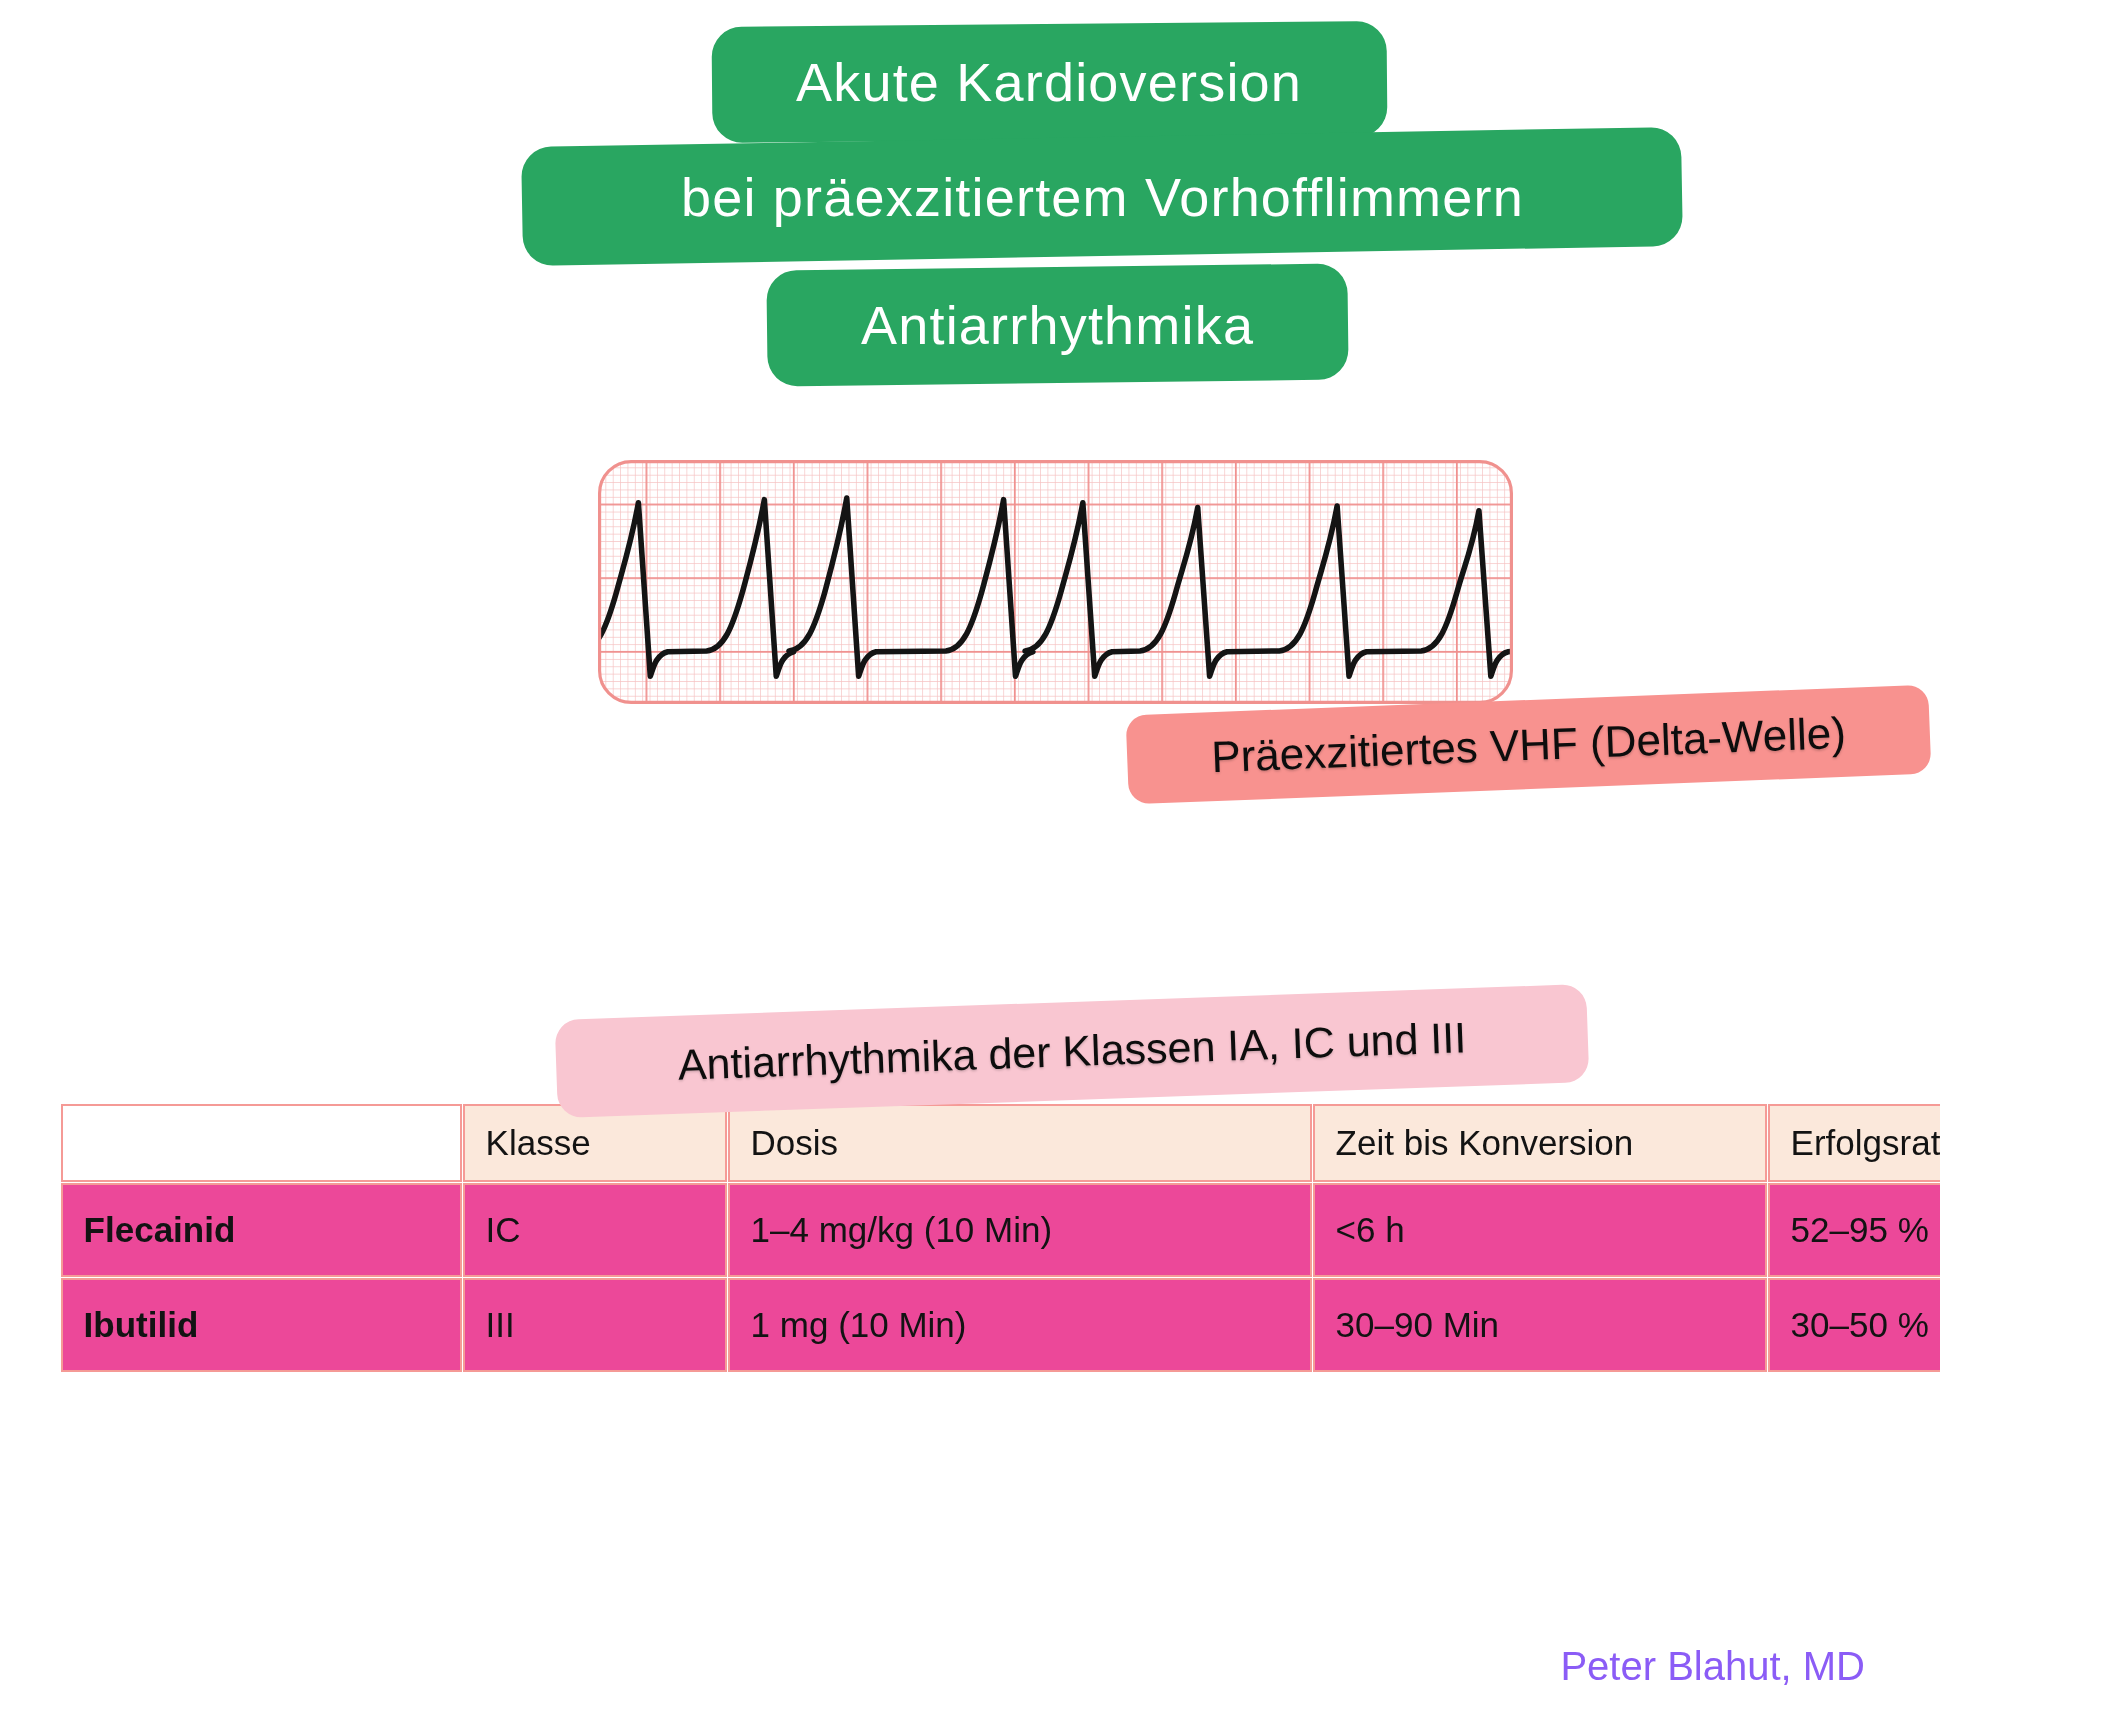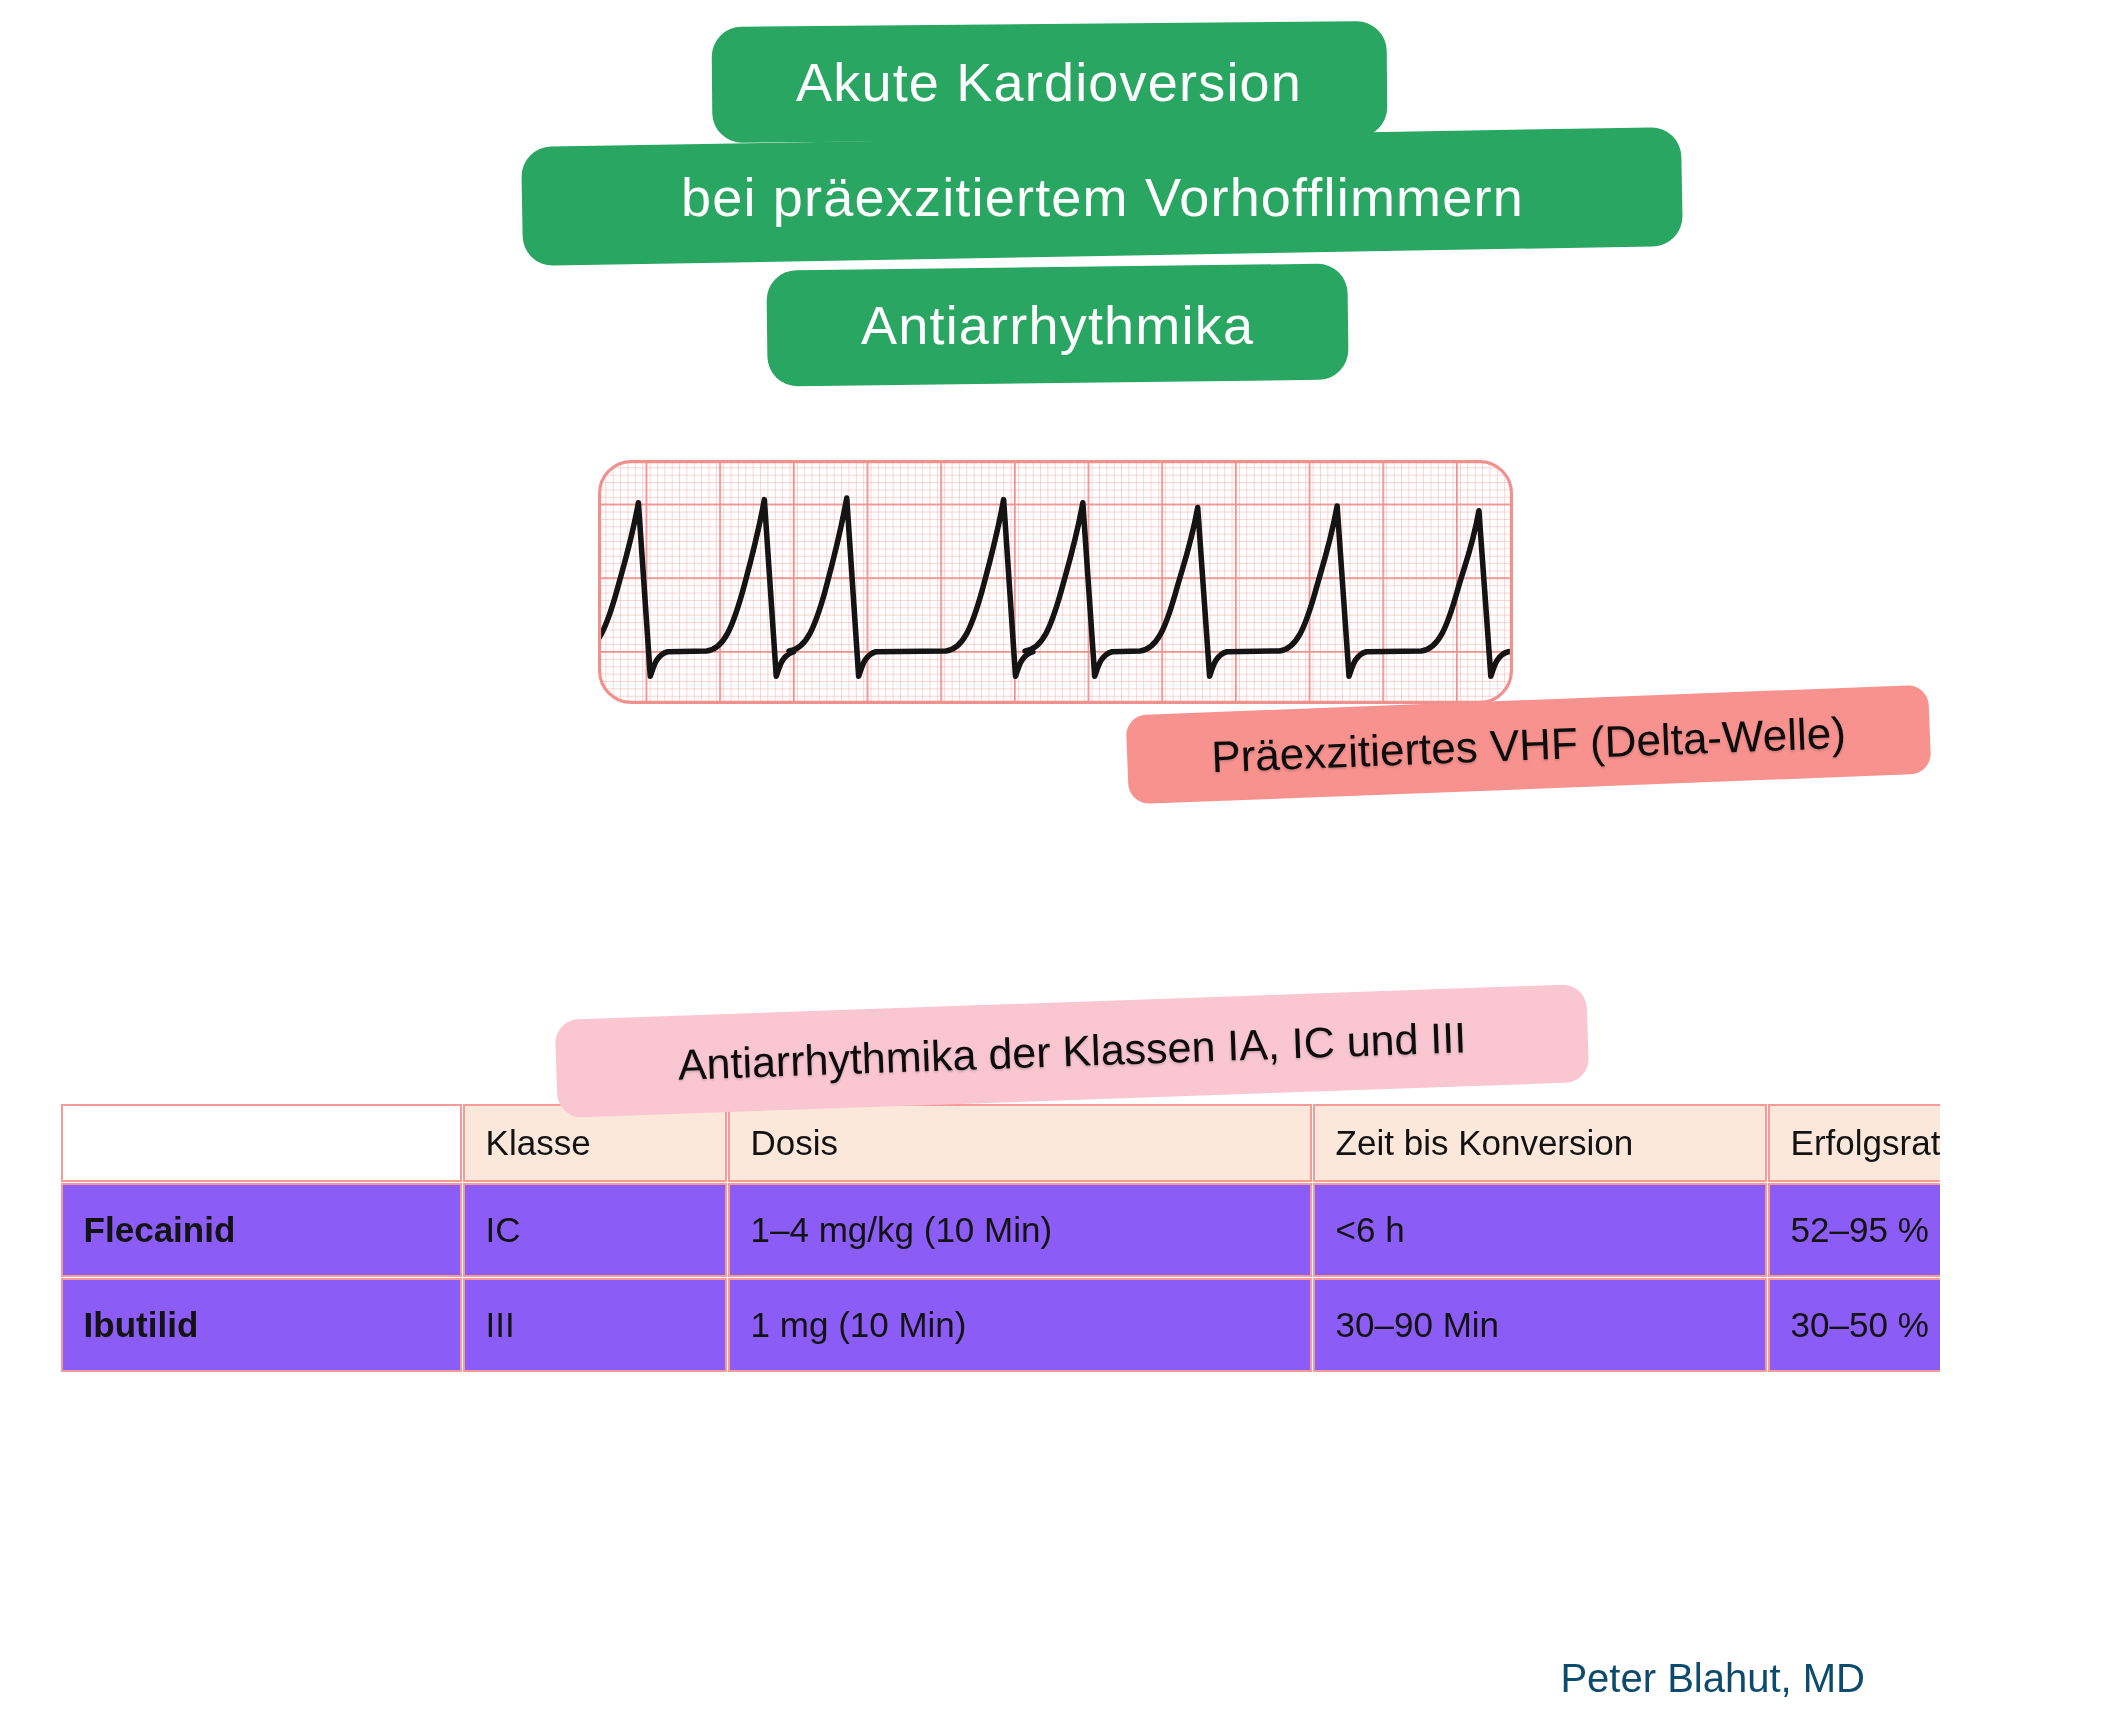--- a/index.html
+++ b/index.html
@@ -89,35 +89,34 @@
     table-layout:fixed;
     width:1988px;
   }
   .drug-table td,.drug-table th{
     border:2px solid var(--table_border);
     font-size:35px;
     font-weight:normal;
     text-align:left;
     vertical-align:middle;
     padding:0 0 0 20.6px;
-    background:#8b5cf6;
+    background:#ec4899;
     overflow:hidden;
     white-space:nowrap;
   }
   .drug-table thead th{height:78px;background:var(--peach);}
   .drug-table thead th.blank{background:#ffffff;}
   .drug-table tbody td{height:94px;}
   .drug-table tbody td.drug{font-weight:bold;}
   
   .author{
     position:absolute;
     right:75px;top:1644px;
     font-size:40px;
-    color:#0c4a6e;
-    margin-top:12px;
+    color:#8b5cf6;
   }
 </style>
 </head>
 <body>
 
 <div class="page">
 
   <div class="title-box tb1">
     <span>Akute Kardioversion</span>
   </div>

